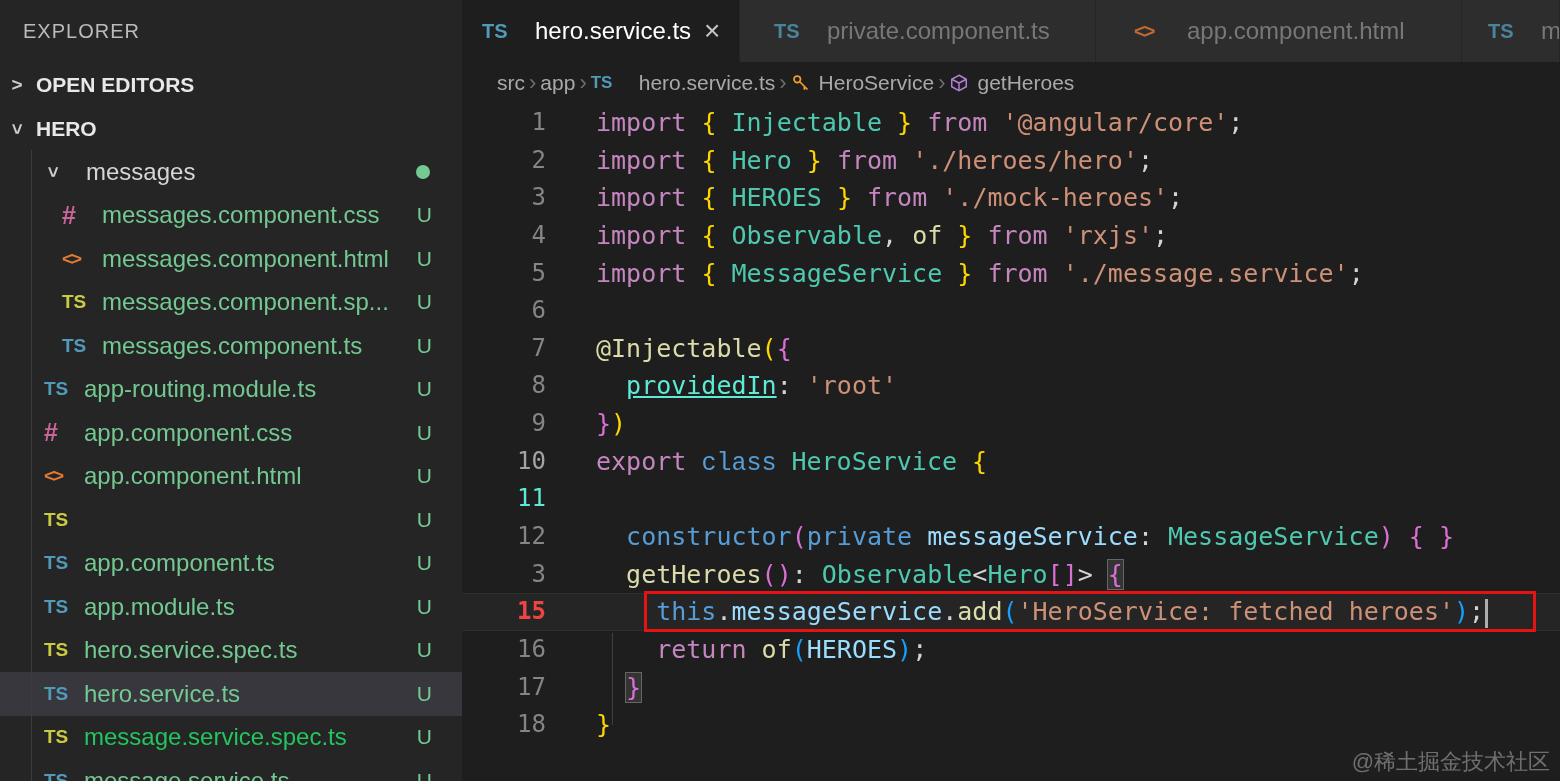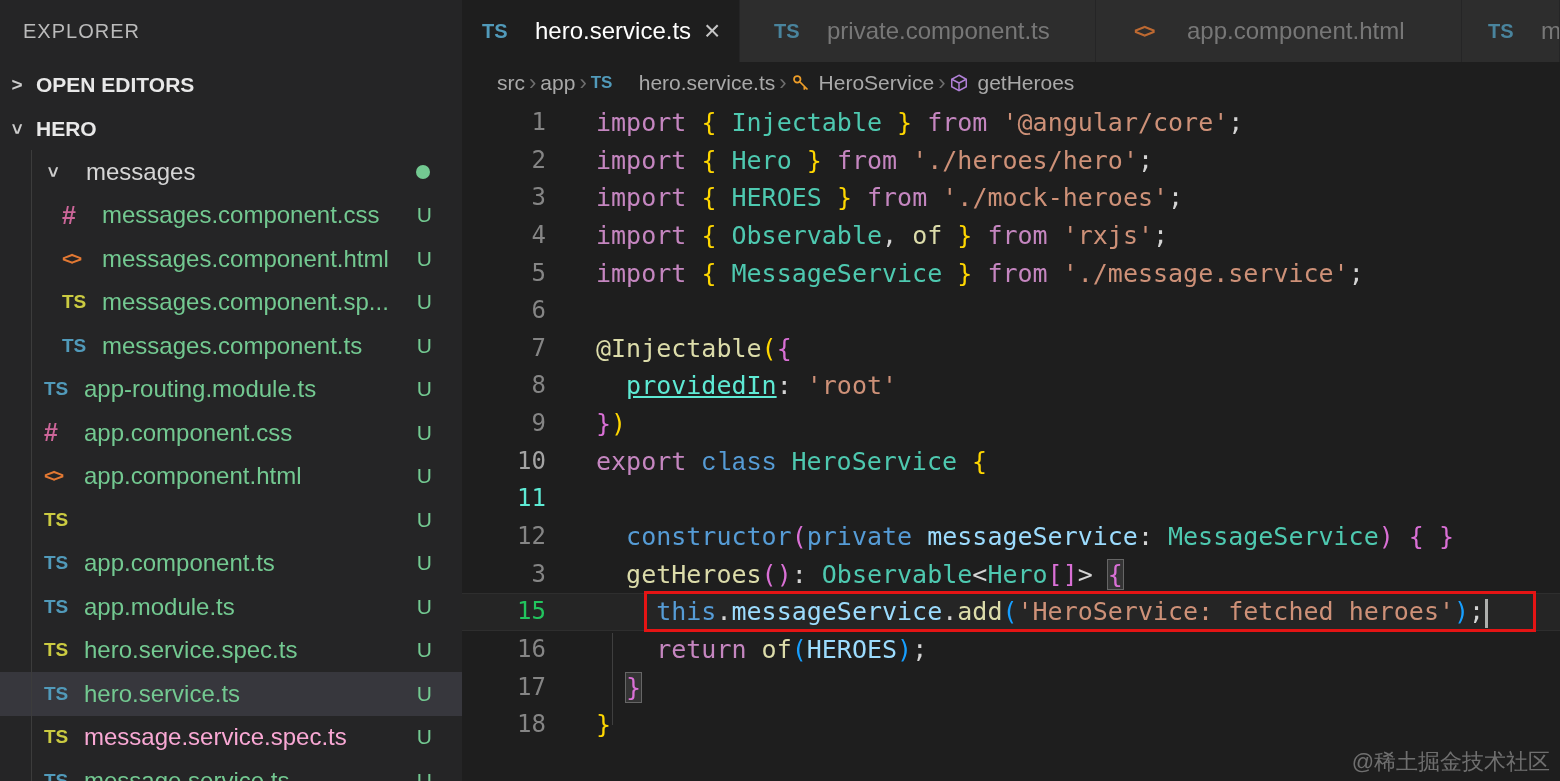--- a/index.html
+++ b/index.html
@@ -153,21 +153,21 @@
           <span class="file-label" style="color: rgb(115, 201, 145);">hero.service.spec.ts</span>
           <span class="badge" style="color: rgb(115, 201, 145);">U</span>
         </div>
         <div class="tree-row selected" style="padding-left: 44px;">
           <span class="file-icon" style="color: rgb(81, 154, 186);">TS</span>
           <span class="file-label" style="color: rgb(115, 201, 145);">hero.service.ts</span>
           <span class="badge" style="color: rgb(115, 201, 145);">U</span>
         </div>
         <div class="tree-row" style="padding-left: 44px;">
           <span class="file-icon" style="color: rgb(203, 203, 65);">TS</span>
-          <span class="file-label" style="color: #f9a8d4;">message.service.spec.ts</span>
+          <span class="file-label" style="color: #22c55e;">message.service.spec.ts</span>
           <span class="badge" style="color: rgb(115, 201, 145);">U</span>
         </div>
         <div class="tree-row" style="padding-left: 44px;">
           <span class="file-icon" style="color: rgb(81, 154, 186);">TS</span>
           <span class="file-label" style="color: rgb(115, 201, 145);">message.service.ts</span>
           <span class="badge" style="color: rgb(115, 201, 145);">U</span>
         </div>
       </div>
     <div class="tree-guide"></div>
   </aside>
@@ -275,21 +275,21 @@
         </div>
         <div class="code-row">
           <span class="ln" style="color: rgb(133, 133, 133);">12</span>
           <span class="code-text"><span style="color: rgb(212, 212, 212);">  </span><span style="color: rgb(86, 156, 214);">constructor</span><span style="color: rgb(218, 112, 214);">(</span><span style="color: rgb(86, 156, 214);">private</span><span style="color: rgb(212, 212, 212);"> </span><span style="color: rgb(156, 220, 254);">messageService</span><span style="color: rgb(212, 212, 212);">: </span><span style="color: rgb(78, 201, 176);">MessageService</span><span style="color: rgb(218, 112, 214);">)</span><span style="color: rgb(212, 212, 212);"> </span><span style="color: rgb(218, 112, 214);">{ }</span></span>
         </div>
         <div class="code-row">
           <span class="ln" style="color: rgb(133, 133, 133);">3</span>
           <span class="code-text"><span style="color: rgb(212, 212, 212);">  </span><span style="color: rgb(220, 220, 170);">getHeroes</span><span style="color: rgb(218, 112, 214);">()</span><span style="color: rgb(212, 212, 212);">: </span><span style="color: rgb(78, 201, 176);">Observable</span><span style="color: rgb(212, 212, 212);">&lt;</span><span style="color: rgb(78, 201, 176);">Hero</span><span style="color: rgb(218, 112, 214);">[]</span><span style="color: rgb(212, 212, 212);">&gt; </span><span class="match" style="color: rgb(218, 112, 214);">{</span></span>
         </div>
         <div class="code-row current">
-          <span class="ln" style="color: #22c55e;">15</span>
+          <span class="ln" style="color: #ef4444; font-weight: bold;">15</span>
           <span class="code-text"><span style="color: rgb(212, 212, 212);">    </span><span style="color: rgb(86, 156, 214);">this</span><span style="color: rgb(212, 212, 212);">.</span><span style="color: rgb(156, 220, 254);">messageService</span><span style="color: rgb(212, 212, 212);">.</span><span style="color: rgb(220, 220, 170);">add</span><span style="color: rgb(23, 159, 255);">(</span><span style="color: rgb(206, 145, 120);">'HeroService: fetched heroes'</span><span style="color: rgb(23, 159, 255);">)</span><span style="color: rgb(212, 212, 212);">;</span><span class="cursor" style="background: rgb(174, 175, 173);"></span></span>
           <div class="annotation-box" style="border-color: rgb(229, 20, 20);"></div>
         </div>
         <div class="code-row">
           <span class="ln" style="color: rgb(133, 133, 133);">16</span>
           <span class="code-text"><span style="color: rgb(212, 212, 212);">    </span><span style="color: rgb(197, 134, 192);">return</span><span style="color: rgb(212, 212, 212);"> </span><span style="color: rgb(220, 220, 170);">of</span><span style="color: rgb(23, 159, 255);">(</span><span style="color: rgb(156, 220, 254);">HEROES</span><span style="color: rgb(23, 159, 255);">)</span><span style="color: rgb(212, 212, 212);">;</span></span>
         </div>
         <div class="code-row">
           <span class="ln" style="color: rgb(133, 133, 133);">17</span>
           <span class="code-text"><span style="color: rgb(212, 212, 212);">  </span><span class="match" style="color: rgb(218, 112, 214);">}</span></span>

